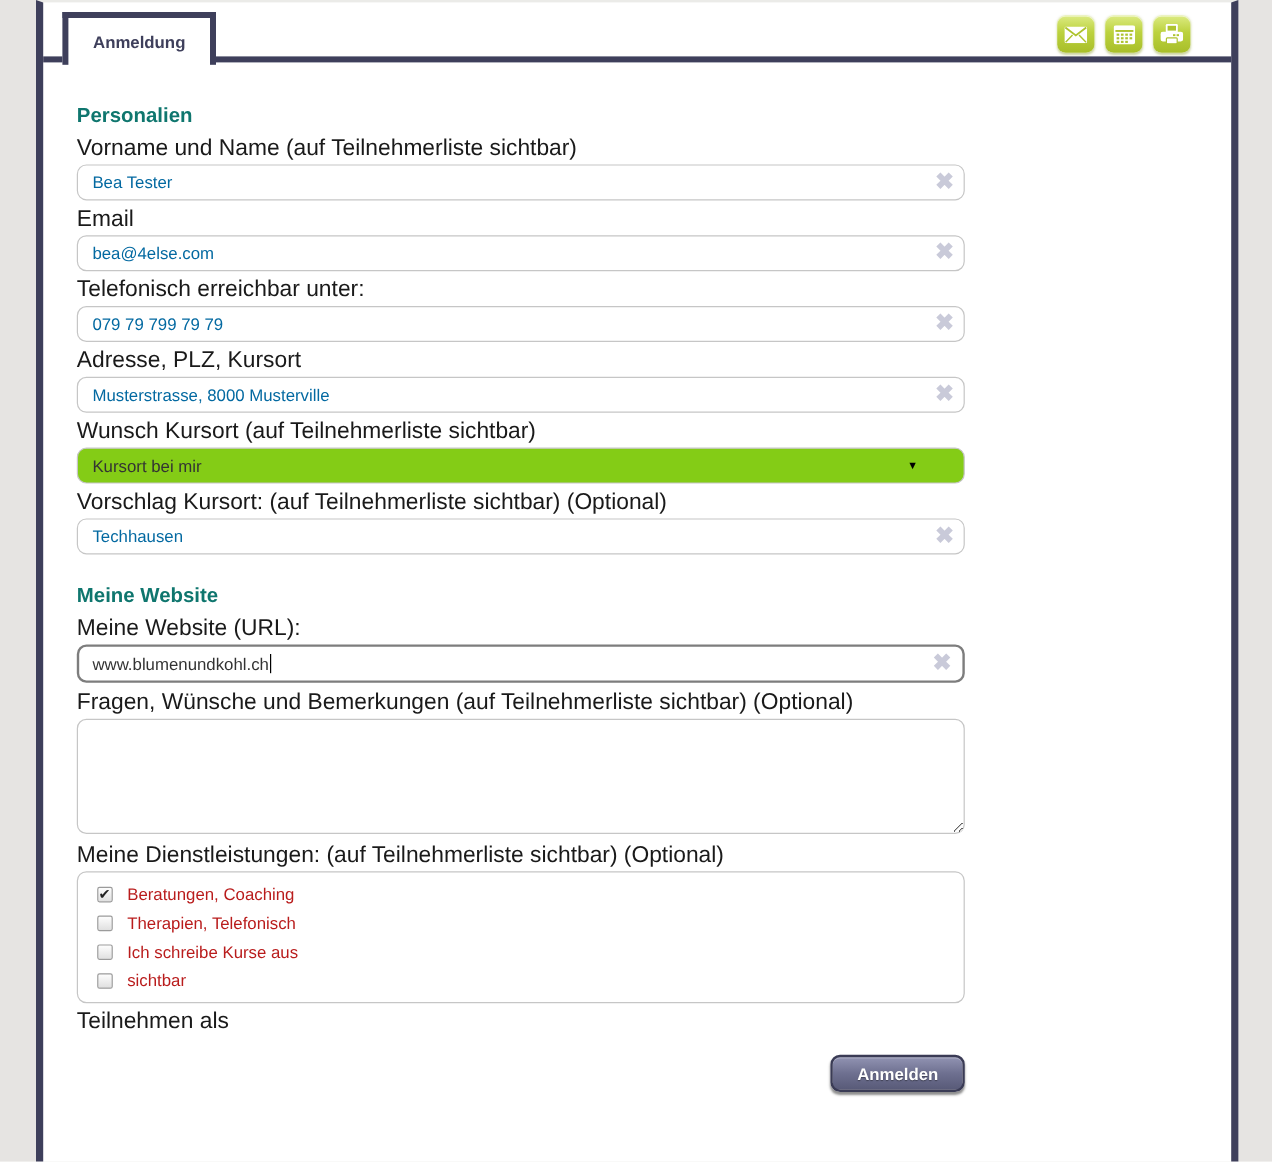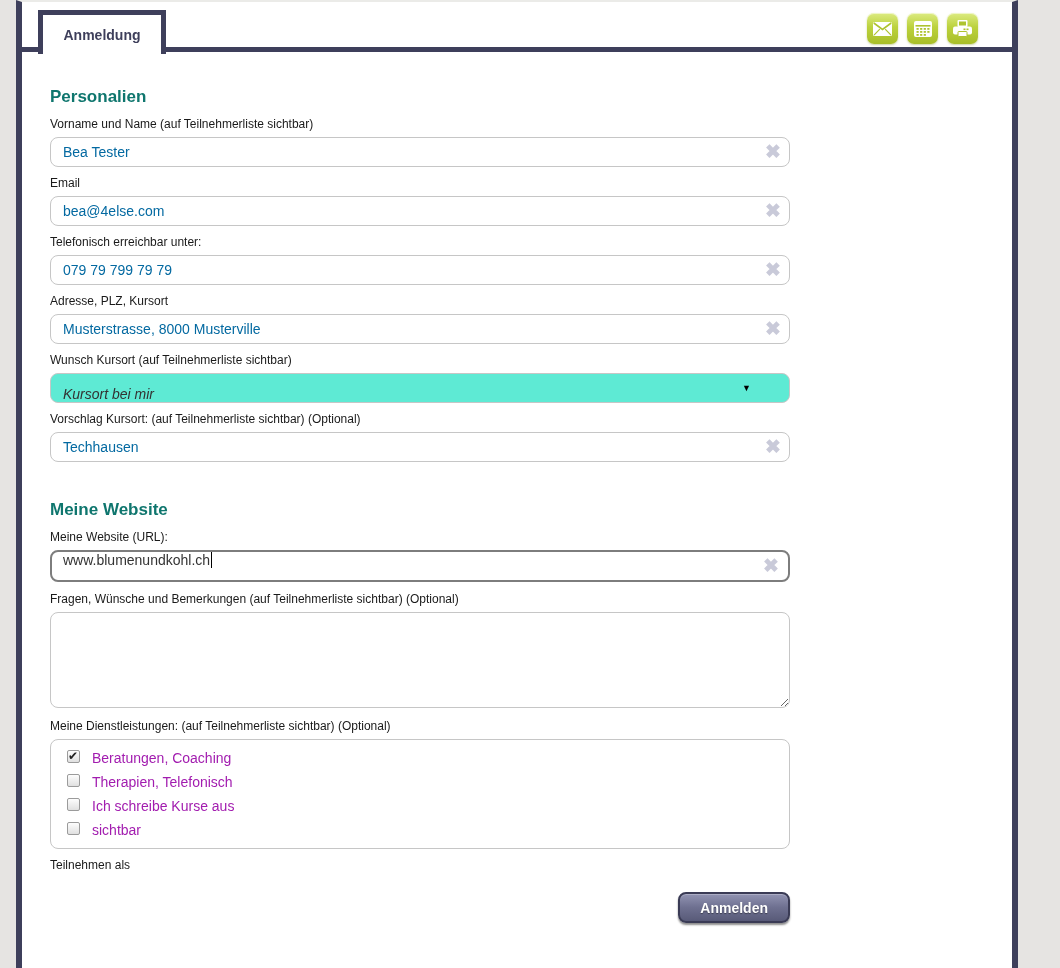--- a/index.html
+++ b/index.html
@@ -4,21 +4,21 @@
 <style>
   * { box-sizing: border-box; }
   html,body { margin:0; padding:0; }
   body {
     width:1060px; height:968px; overflow:hidden;
     background:#e6e4e2;
     font-family:"Liberation Sans", sans-serif;
     color:#1a1a1a;
   }
   .panel {
-    position:absolute; left:16px; top:0; width:1002px; height:968px;
+    position:absolute; left:30px; top:0; width:1002px; height:968px;
     background:#ffffff;
     border-left:6px solid #3e3f5b;
     border-right:6px solid #3e3f5b;
     border-top:2px solid #ebebe8;
   }
   
   .tabstrip { position:relative; height:52px; }
   .tabstrip-rule {
     position:absolute; left:0; right:0; top:45px; height:5px;
     background:#3e3f5b; z-index:1;
@@ -40,63 +40,63 @@
     cursor:pointer;
   }
   
   .content { padding:33px 0 0 28px; width:768px; }
   .form-col { width:740px; }
   h2.section-title {
     font-size:17px; font-weight:bold; color:#0f766e;
     margin:0 0 9px 0; line-height:20px;
   }
   .field-label {
-    display:block; font-size:12px; color:#1a1a1a;
+    display:block; font-size:19px; color:#1a1a1a;
     line-height:16px; margin:0 0 5px 0;
   }
   .input-wrap { position:relative; margin-bottom:8px; }
   .text-input {
     width:100%; height:30px; border:1px solid #c6c6c6; border-radius:8px;
     padding:0 36px 0 12px; font-size:14px; color:#0369a1;
     font-family:"Liberation Sans", sans-serif;
     background:#fff; outline:none; display:block;
   }
   .clear-x {
     position:absolute; right:9px; top:50%; transform:translateY(-52%);
     font-size:19px; font-weight:bold; color:#c9cad9; line-height:1;
     cursor:pointer; user-select:none;
   }
   .select-box {
     width:100%; height:30px; border:1px solid #c6c6c6; border-radius:8px;
-    padding:0 12px; font-size:14px; color:#333; background:#5eead4;
-    display:flex; align-items:flex-end; position:relative; cursor:pointer;font-style:italic;
+    padding:0 12px; font-size:14px; color:#333; background:#84cc16;
+    display:flex; align-items:center; position:relative; cursor:pointer;
   }
   .select-arrow {
     position:absolute; right:38px; top:50%; transform:translateY(-50%);
     font-size:9px; color:#000;
   }
   .url-input {
     width:100%; height:32px; border:2px solid #7d7d7d; border-radius:8px;
     padding:0 56px 0 11px; font-size:14px; color:#333; background:#fff;
-    display:flex; align-items:flex-start; position:relative;
+    display:flex; align-items:center; position:relative;
   }
   .caret { width:1px; height:16px; background:#000; margin-left:1px; }
   textarea.remarks {
     width:100%; height:96px; border:1px solid #c6c6c6; border-radius:8px;
     padding:8px 12px; font-size:14px; color:#333;
     font-family:"Liberation Sans", sans-serif; outline:none; display:block;
     resize:both;
   }
   .group-box {
     width:100%; border:1px solid #c6c6c6; border-radius:8px;
     background:#fff; padding:6px 0; margin-bottom:8px;
   }
   .choice-row {
-    display:flex; gap:12px;
-    padding:4px 0 4px 16px; font-size:14px; color:#a21caf; line-height:16px;
+    display:flex; align-items:center; gap:12px;
+    padding:4px 0 4px 16px; font-size:14px; color:#b91c1c; line-height:16px;
     cursor:default;
   }
   .cb {
     width:13px; height:13px; flex:0 0 13px; position:relative;
     border:1px solid #9b9b9b; border-radius:2px;
     background:linear-gradient(#fdfdfd,#e0e0e0); cursor:pointer;
   }
   .cb.checked::after {
     content:"\2714"; position:absolute; left:0px; top:-3px;
     font-size:12px; color:#222;
@@ -208,21 +208,21 @@
           <span class="select-arrow">▼</span>
         </div>
       </div>
 
       <label class="field-label">Vorschlag Kursort: (auf Teilnehmerliste sichtbar) (Optional)</label>
       <div class="input-wrap">
         <input class="text-input" type="text" value="Techhausen" style="">
         <span class="clear-x">✖</span>
       </div>
 
-      <h2 class="section-title" style="margin-top:38px;">Meine Website</h2>
+      <h2 class="section-title" style="margin-top:25px;">Meine Website</h2>
 
       <label class="field-label">Meine Website (URL):</label>
       <div class="input-wrap" style="margin-bottom:9px;">
         <div class="url-input">
           <span>www.blumenundkohl.ch</span>
           <span class="caret"></span>
           <span class="clear-x">✖</span>
         </div>
       </div>
 

